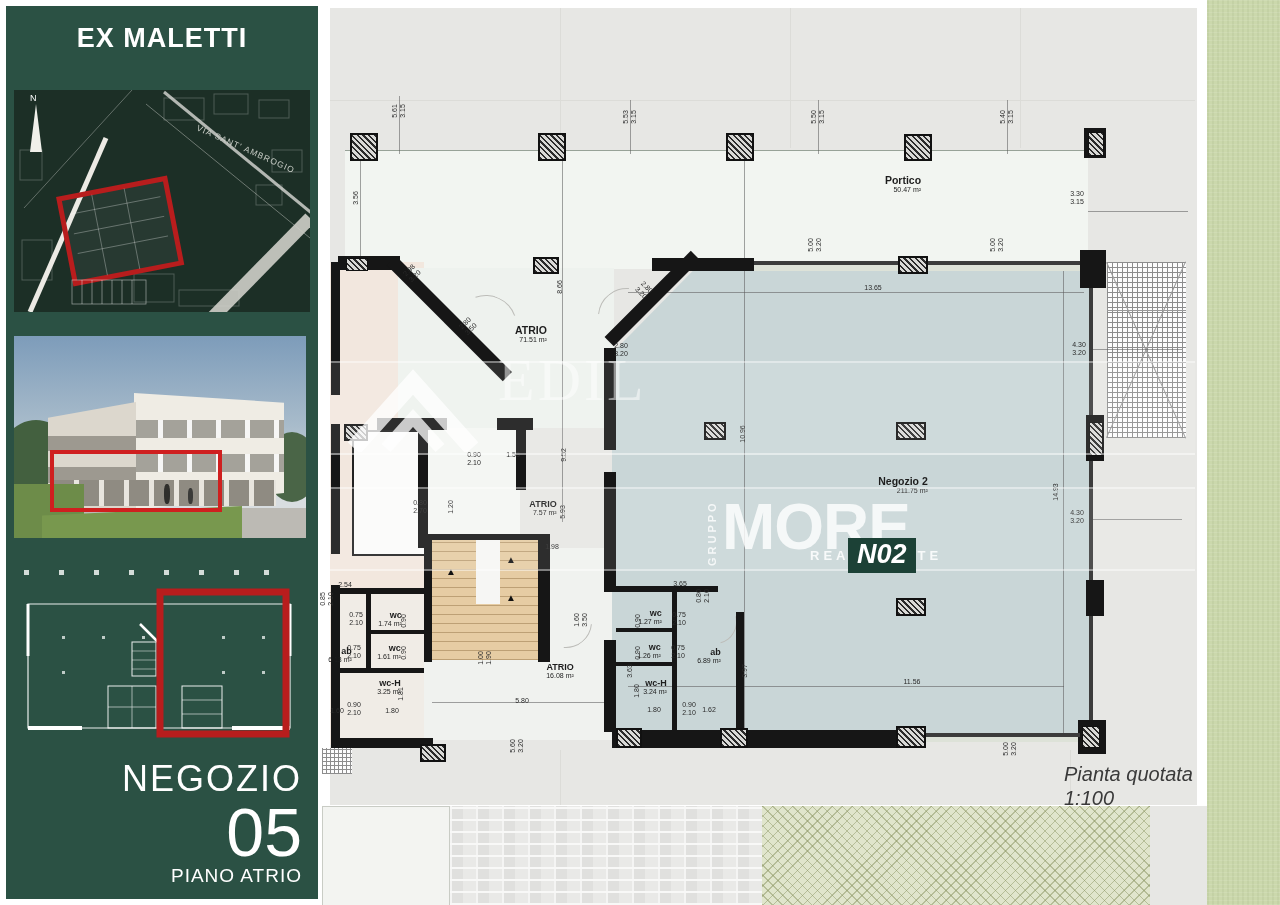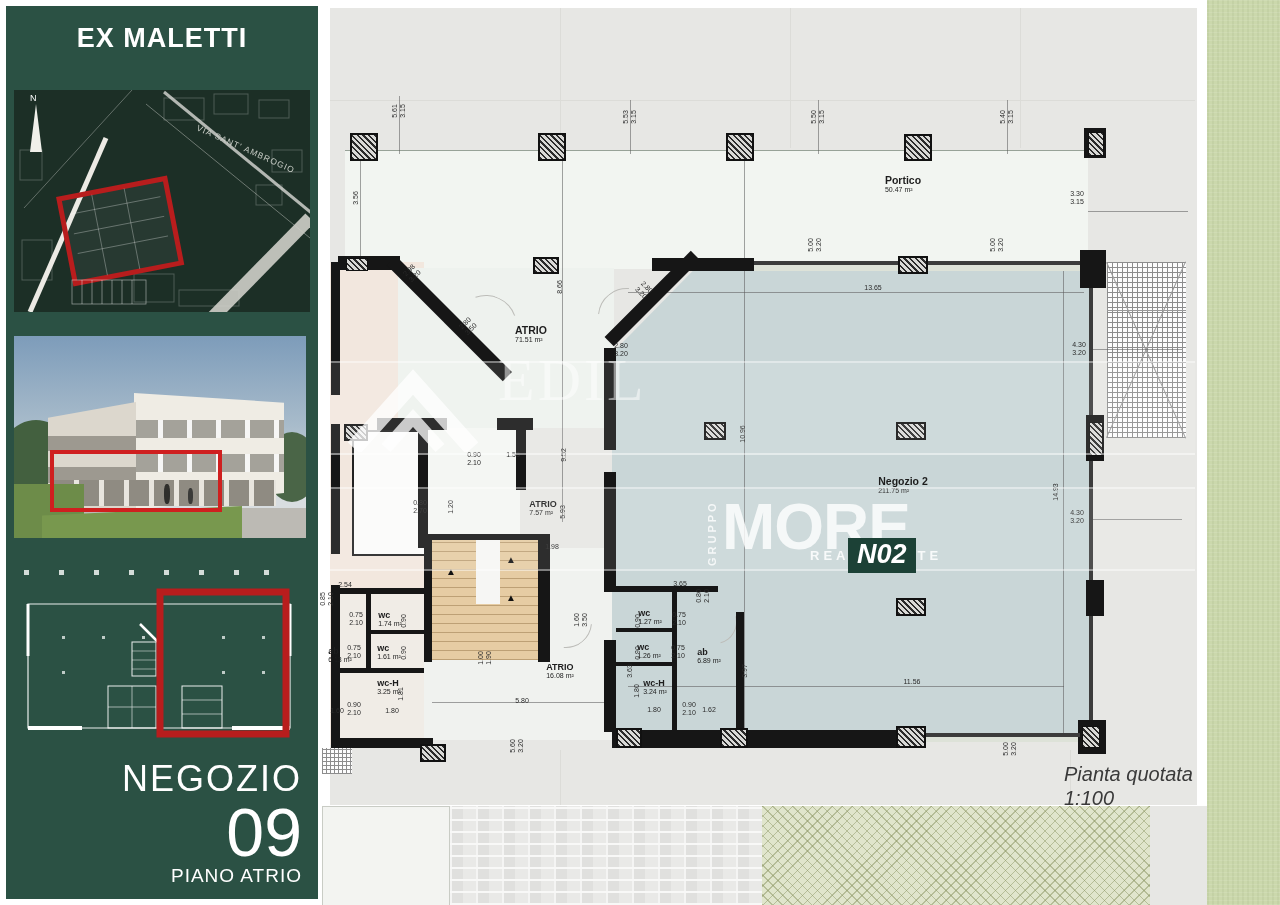--- a/index.html
+++ b/index.html
@@ -41,21 +41,21 @@
   .crosshatch-sm{left:322px;top:748px;width:30px;height:26px;background:#fdfdfd;z-index:2;
     background-image:repeating-linear-gradient(0deg,#8d8d8d 0 1px,transparent 1px 4px),
                      repeating-linear-gradient(90deg,#8d8d8d 0 1px,transparent 1px 4px);}
   .xline{position:absolute;background:#9a9a9a;height:1px;transform-origin:0 0;z-index:3;}
   .stairs{left:432px;top:540px;width:106px;height:120px;background:#e6cca3;z-index:4;
     background-image:repeating-linear-gradient(0deg,#bda075 0 1px,transparent 1px 9px);}
   .stairs .landing{position:absolute;left:44px;top:0;width:24px;height:64px;background:#f6f6f4;}
   .stairs .arrow{position:absolute;color:#111;font-size:10px;}
   
   .dim{position:absolute;font-size:7px;line-height:1.1;color:#2b2b2b;white-space:pre;text-align:center;z-index:12;}
-  .room{position:absolute;text-align:left;color:#1d1d1d;z-index:12;transform:translate(-50%,-50%);}
+  .room{position:absolute;text-align:right;color:#1d1d1d;z-index:12;transform:translate(-50%,-50%);}
   .room .nm{font-weight:bold;font-size:9px;}
   .room.big .nm{font-size:10.5px;}
   .room .ar{font-size:7px;}
   .caption{left:1064px;top:762px;font-style:italic;font-size:20px;color:#3a3a3a;line-height:1.2;z-index:12;}
   
   .wmband{left:330px;height:2px;width:865px;background:rgba(255,255,255,.45);z-index:20;}
   .wmfill{left:330px;width:865px;background:rgba(255,255,255,.10);z-index:19;}
   .wm{position:absolute;color:rgba(255,255,255,.82);z-index:21;}
   .wm.serif{font-family:"Liberation Serif",serif;font-size:60px;letter-spacing:3px;}
   .wm.faint{color:rgba(255,255,255,.5);}
@@ -452,18 +452,18 @@
         <rect x="250" y="70" width="3" height="3"></rect>
           <rect x="50" y="105" width="3" height="3"></rect>
         <rect x="210" y="105" width="3" height="3"></rect>
           <rect x="250" y="105" width="3" height="3"></rect>
       </g>
       <rect x="148" y="26" width="126" height="142" stroke="#b81d1d" stroke-width="7" fill="none"></rect>
     </svg>
 
     <div class="abs" id="negozio-block">
       <div class="lbl">NEGOZIO</div>
-      <div class="num">09</div>
+      <div class="num">05</div>
       <div class="floor">PIANO ATRIO</div>
     </div>
   </aside>
 
 </div>
 
 </body></html>

